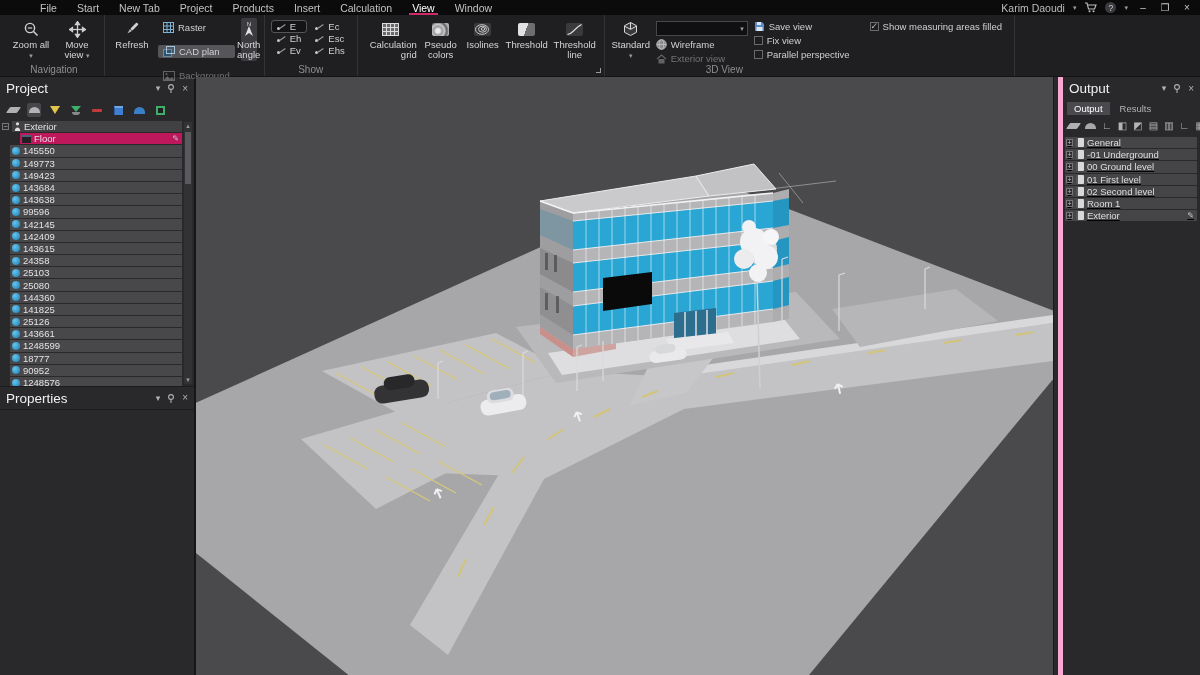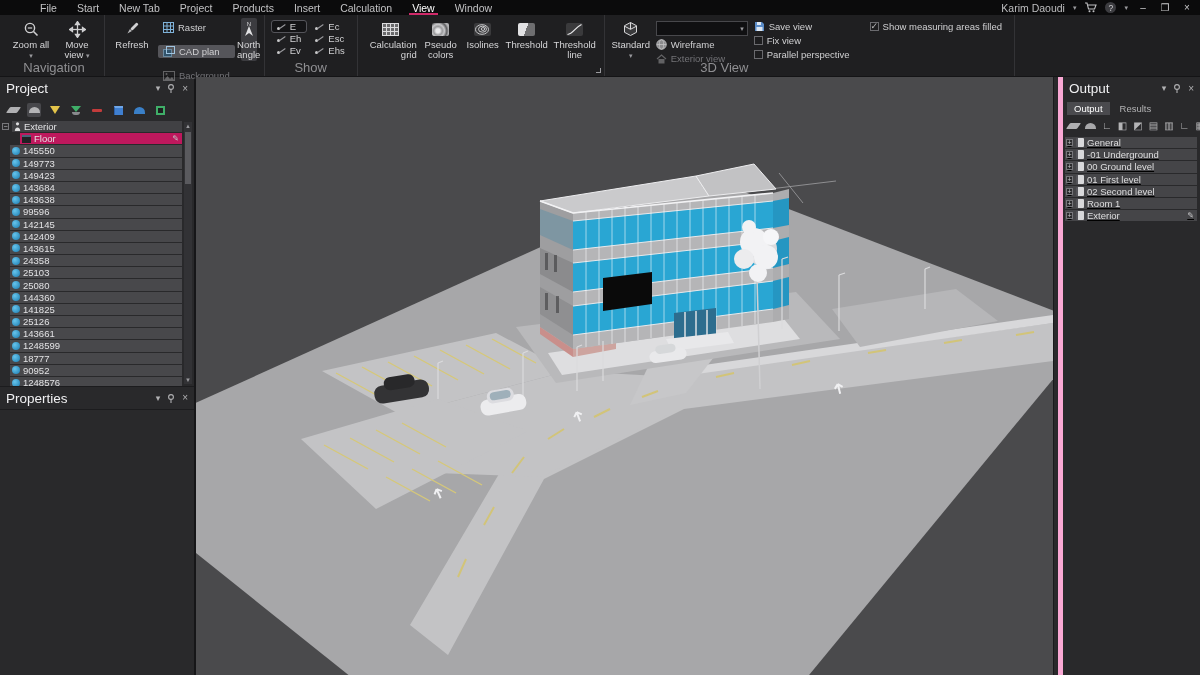--- a/index.html
+++ b/index.html
@@ -14,21 +14,21 @@
   .menu.active::after{content:"";position:absolute;left:7px;right:7px;bottom:0;height:2px;background:#d02a6a;}
   .tb-right{margin-left:auto;display:flex;align-items:center;gap:8px;padding-right:6px;color:#bdbdbf;}
   .tb-right .winbtn{width:14px;text-align:center;font-size:10px;color:#c8c8ca;}
   .caret{font-size:7px;color:#9a9a9e;line-height:1;}
   .helpdot{width:11px;height:11px;border-radius:50%;background:#3c3c40;color:#cfcfd1;font-size:8.5px;
     display:inline-flex;align-items:center;justify-content:center;}
 
   
   .ribbon{height:62px;background:#1f1f21;display:flex;align-items:stretch;border-bottom:1px solid #141416;padding-left:4px;}
   .rgroup{position:relative;display:flex;align-items:flex-start;gap:6px;padding:3px 7px 13px 7px;border-right:1px solid #333336;}
-  .glabel{position:absolute;bottom:1px;left:0;right:0;text-align:center;font-size:13px;color:#8f8f92;}
+  .glabel{position:absolute;bottom:1px;left:0;right:0;text-align:center;font-size:10px;color:#8f8f92;}
   .gexp{position:absolute;bottom:3px;right:3px;width:5px;height:5px;border-right:1px solid #9a9a9e;border-bottom:1px solid #9a9a9e;}
   .rbig{display:flex;flex-direction:column;align-items:center;justify-content:flex-start;width:40px;gap:2px;
     font-size:9.5px;color:#d6d6d8;text-align:center;line-height:1.1;padding-top:2px;cursor:default;}
   .rbig.sel{background:#3c3c40;border-radius:2px;}
   .ricon{height:18px;display:flex;align-items:center;justify-content:center;}
   .rstack{display:flex;flex-direction:column;gap:11px;padding-top:3px;}
   .rrow{display:flex;align-items:center;gap:4px;font-size:9.5px;color:#d0d0d2;padding:1px 5px;border-radius:2px;min-width:70px;}
   .rrow.sel{background:#55555a;}
   .rrow.dis{color:#737377;}
   .stgrid{display:grid;grid-auto-flow:column;grid-template-rows:repeat(3,1fr);gap:1px 4px;padding-top:3px;}

